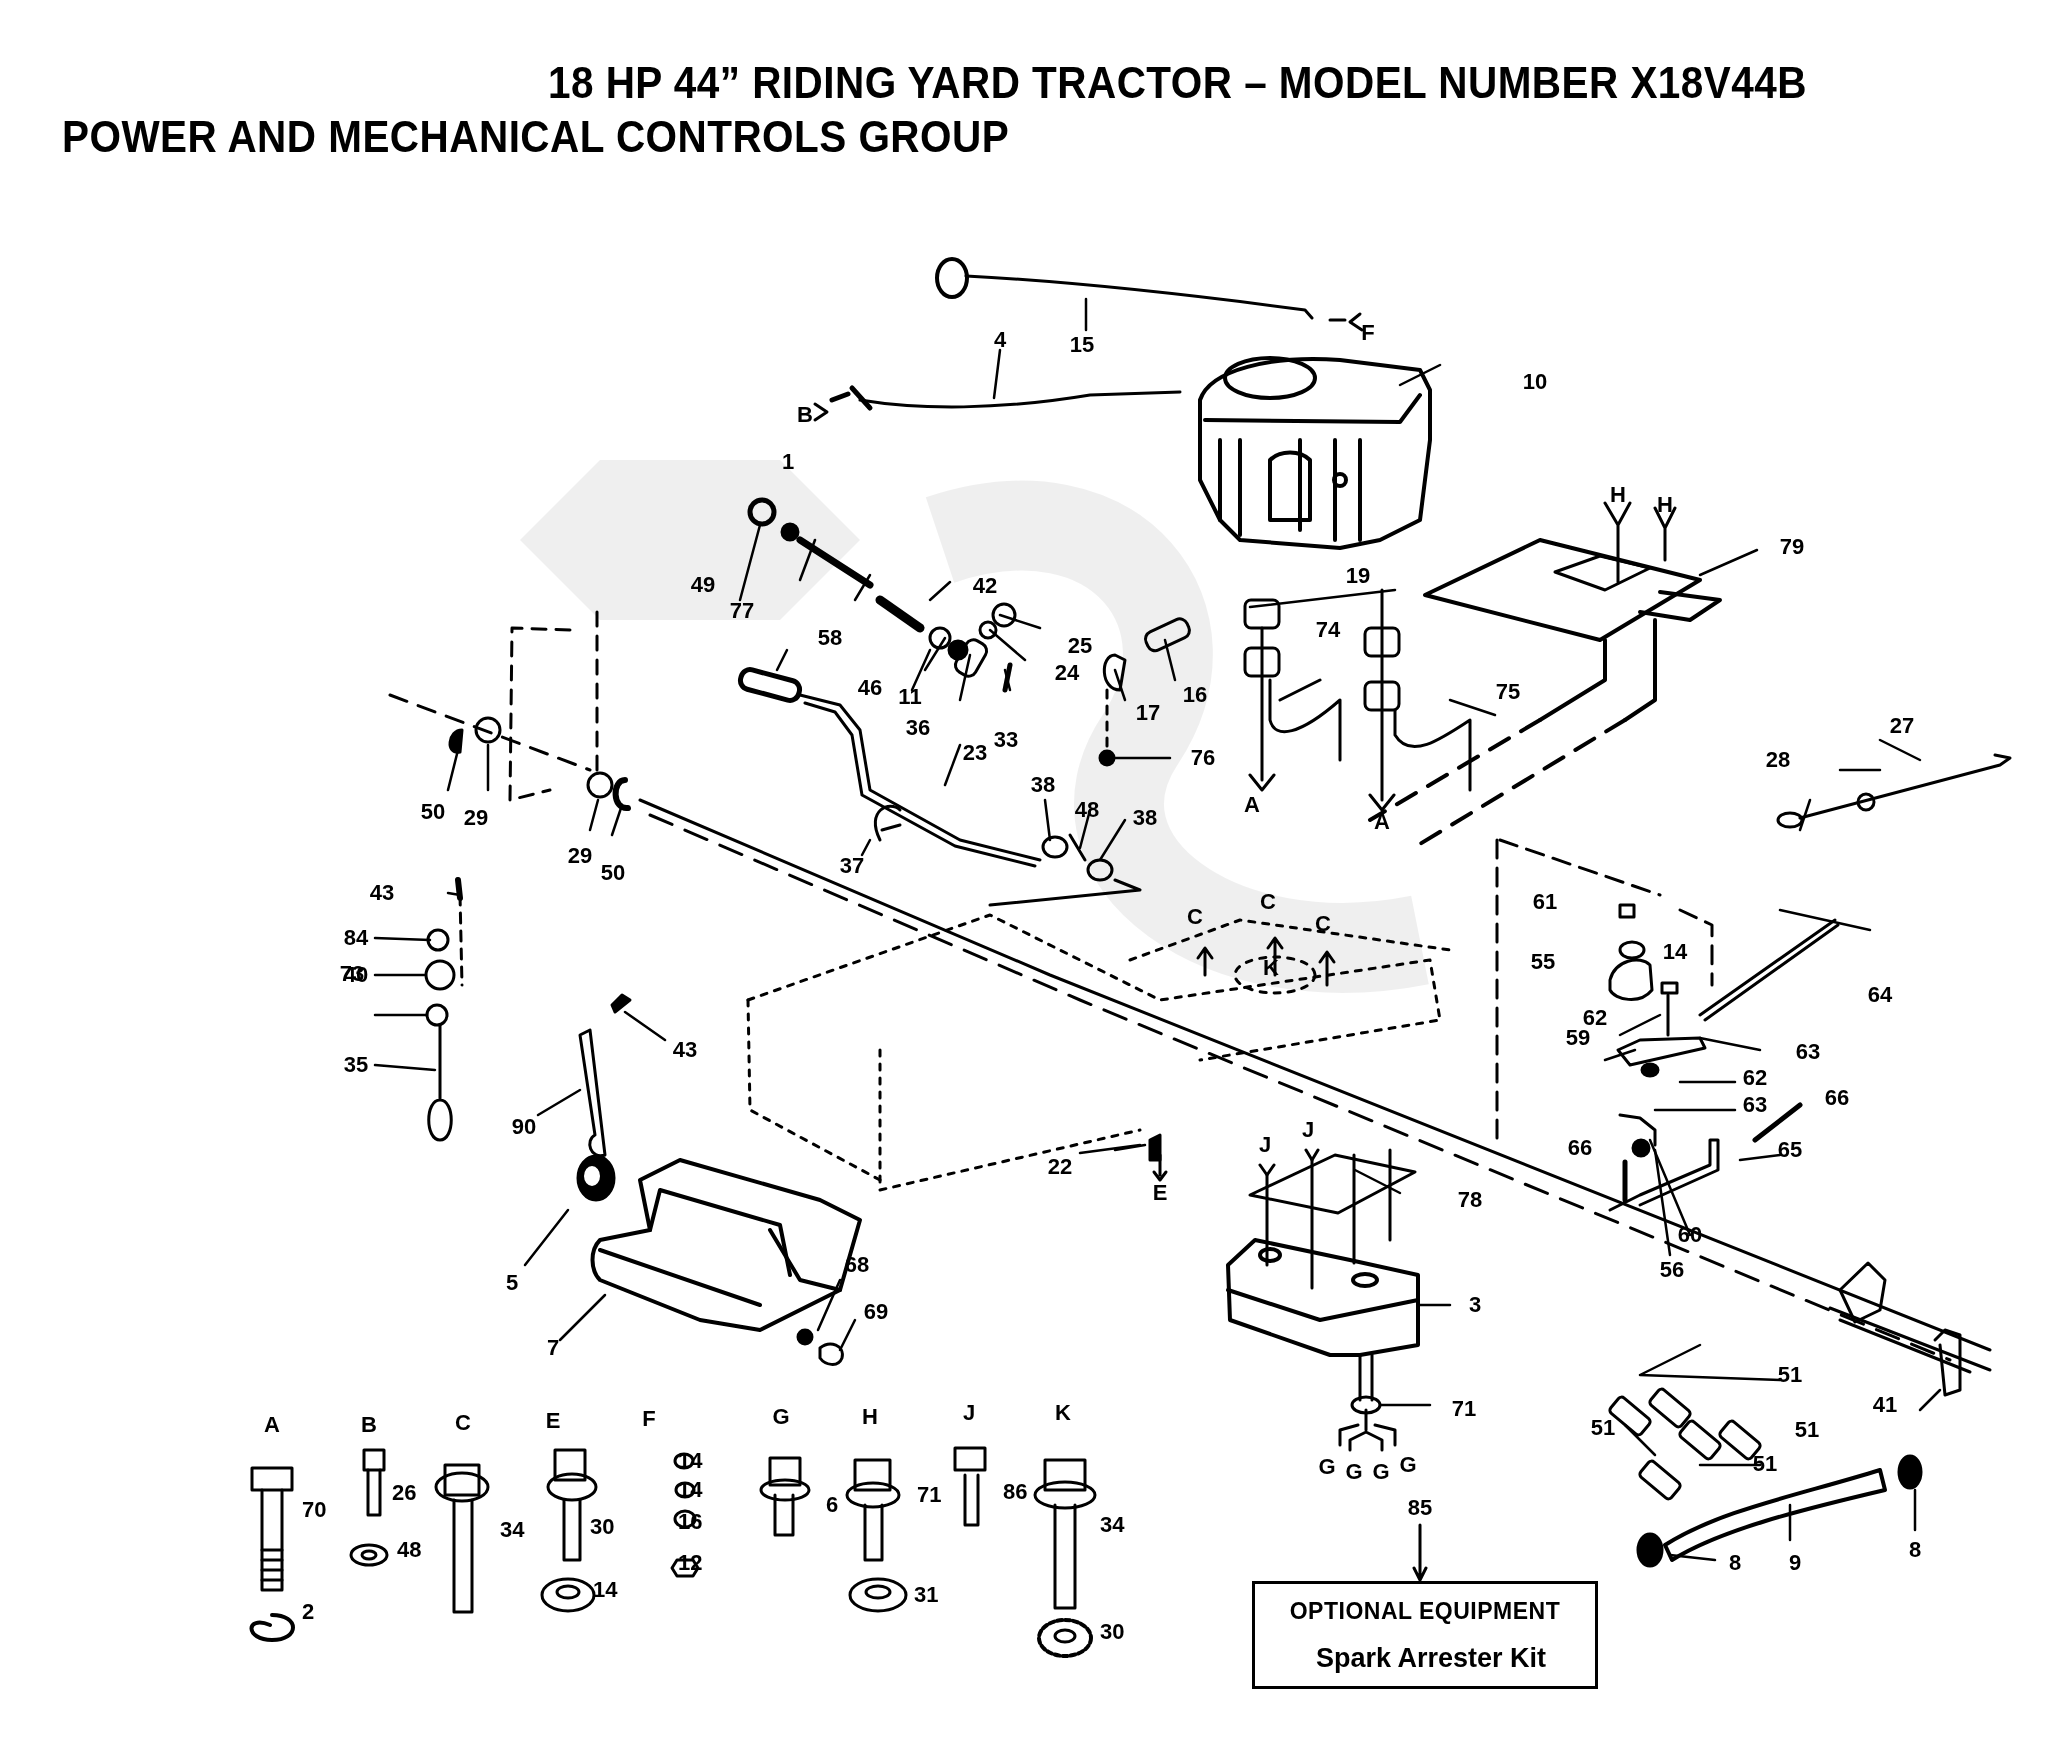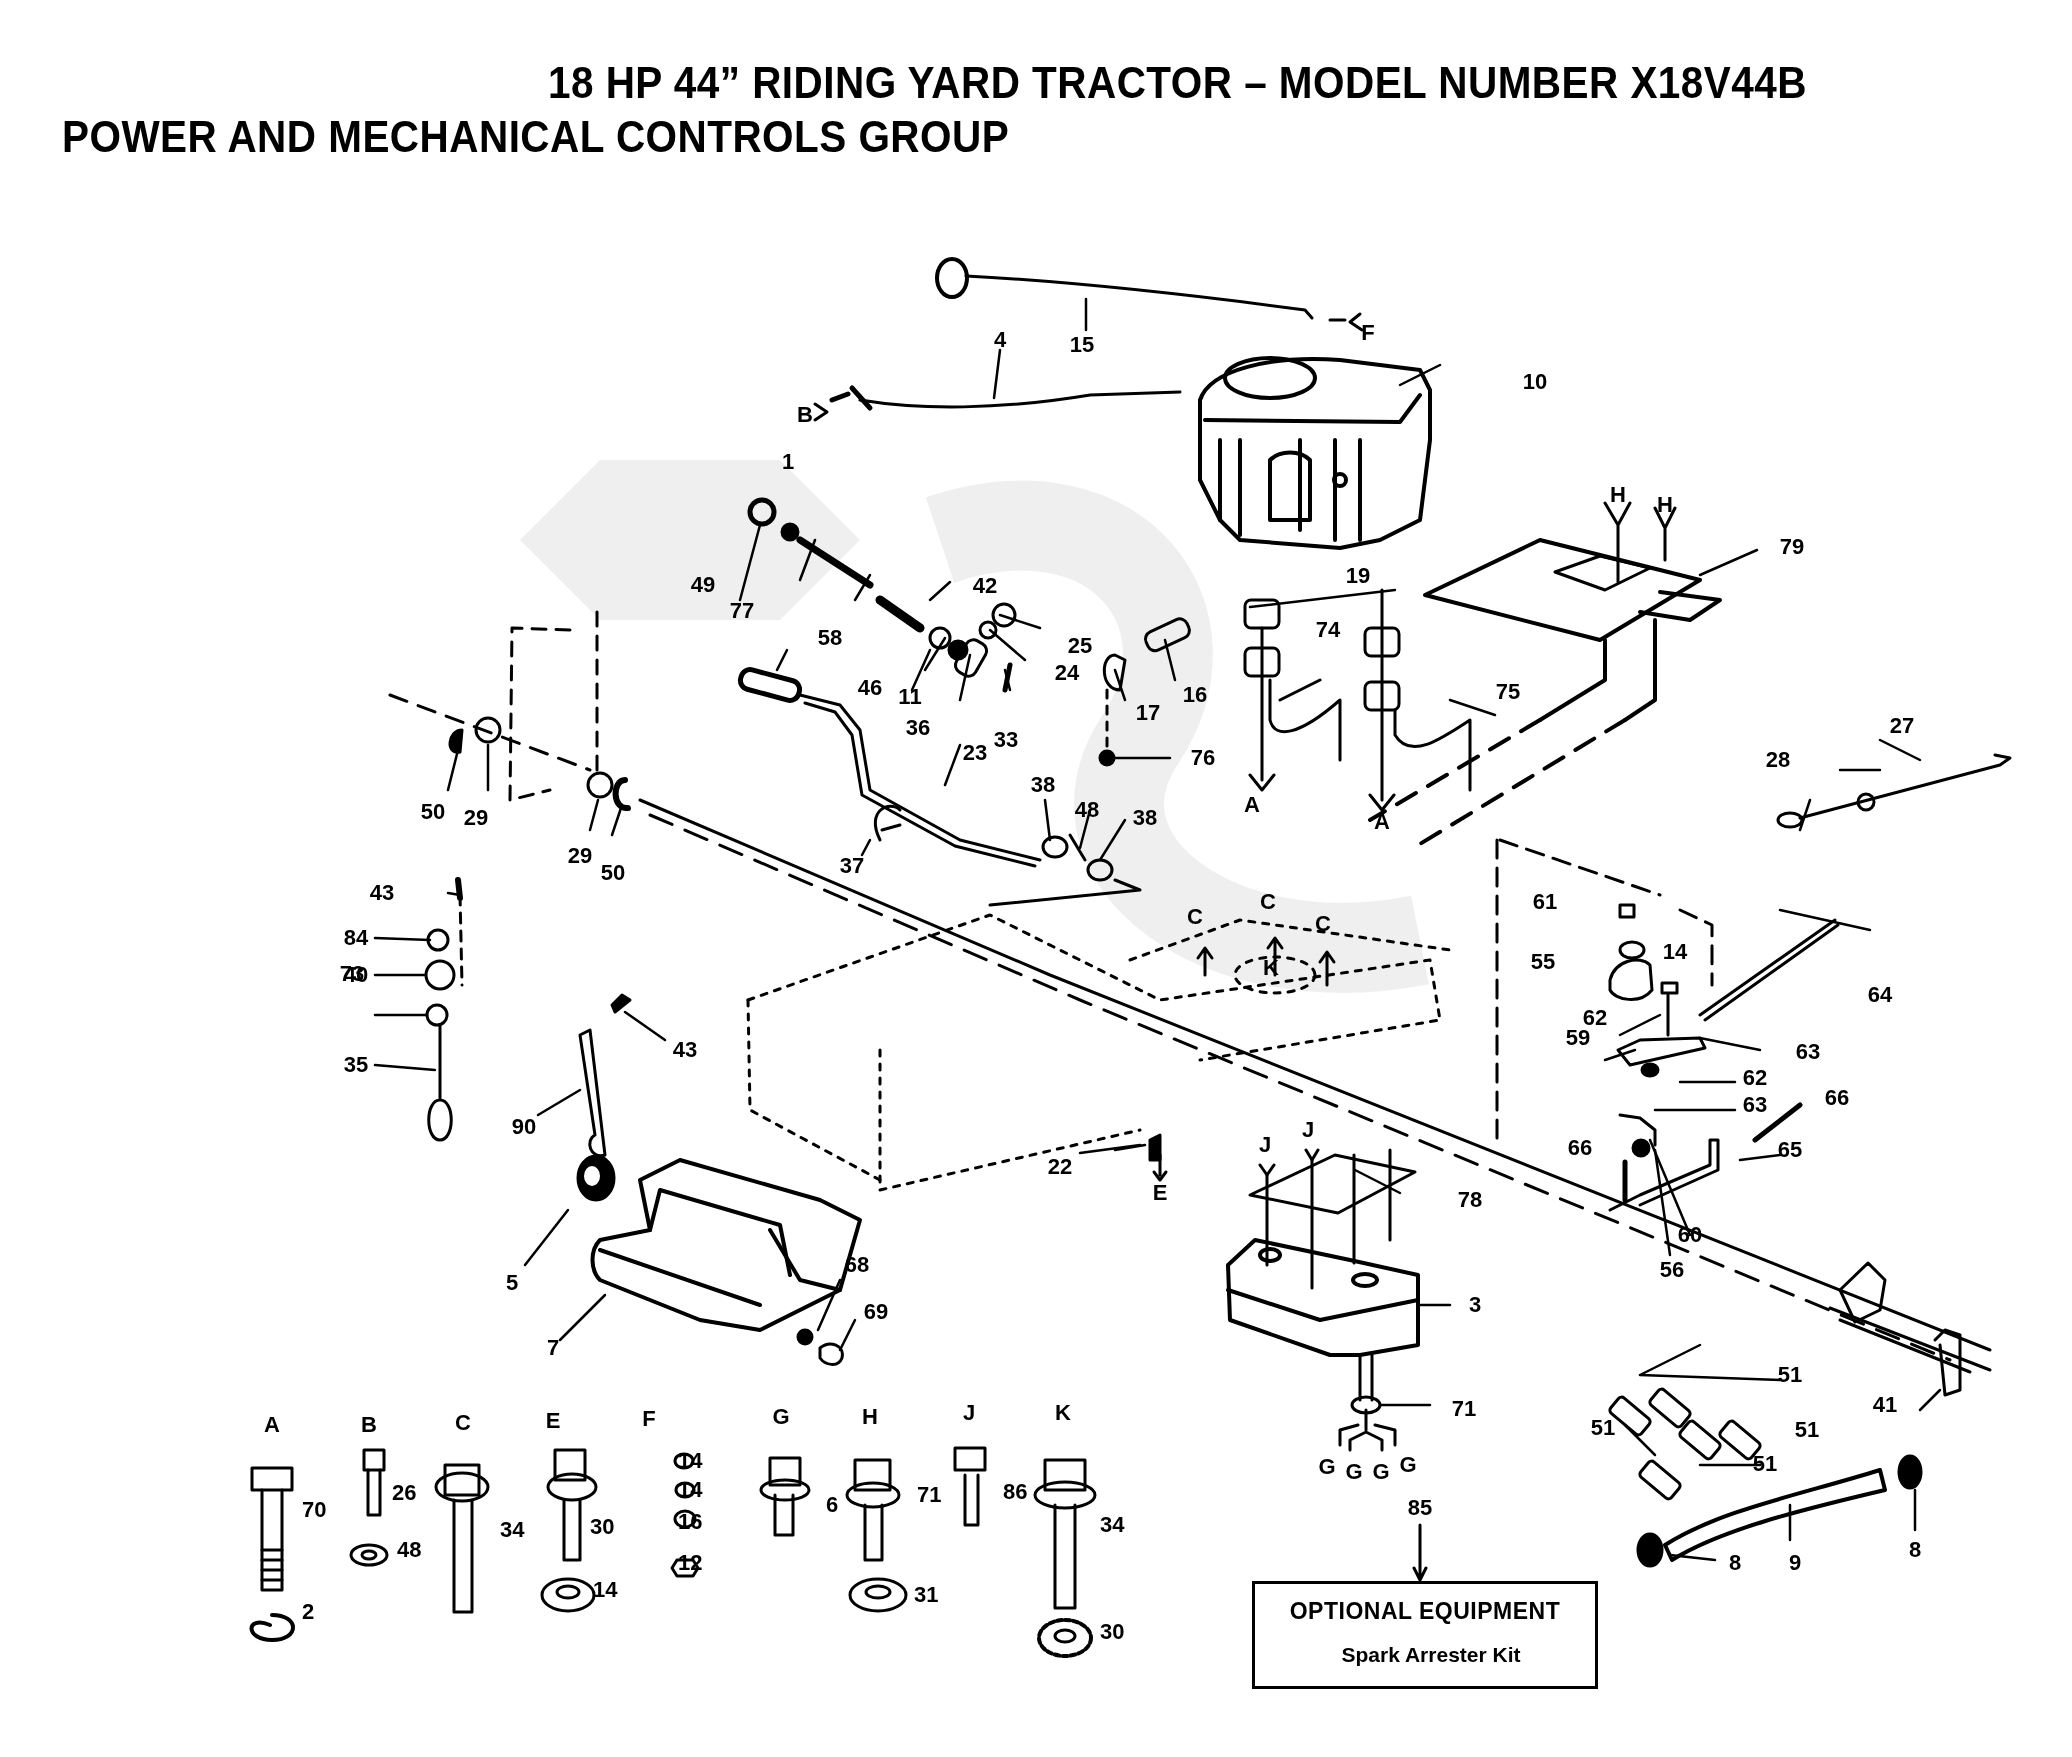--- a/index.html
+++ b/index.html
@@ -10,21 +10,21 @@
   .title2 { position:absolute; left:62px; top:112px; font-size:44px; font-weight:bold;
             letter-spacing:0.5px; transform:scaleX(0.92); transform-origin:left top; white-space:nowrap; }
   svg.art { position:absolute; left:0; top:0; }
   .callout { position:absolute; font-size:22px; font-weight:bold; white-space:nowrap;
              transform:translate(-50%,-50%); line-height:1; }
   .hw-letter { position:absolute; font-size:22px; font-weight:bold; transform:translate(-50%,-50%); }
   .hw-num { position:absolute; font-size:22px; font-weight:bold; transform:translate(0,-50%); }
   .opt-box { position:absolute; left:1252px; top:1581px; width:346px; height:108px;
              border:3px solid #000; box-sizing:border-box; text-align:center; }
   .opt-title { display:block; margin-top:14px; font-size:23px; font-weight:bold; letter-spacing:0.5px; }
-  .opt-sub { display:block; margin-top:18px; font-size:21px; font-weight:bold;margin-left:12px; }
+  .opt-sub { display:block; margin-top:18px; font-size:27px; font-weight:bold;margin-left:12px; }
   .watermark { position:absolute; left:520px; top:420px; width:1100px; height:800px;
                pointer-events:none; opacity:0.06; }
 </style>
 </head>
 <body>
 
 <div class="title1">18 HP 44” RIDING YARD TRACTOR – MODEL NUMBER X18V44B</div>
 <div class="title2">POWER AND MECHANICAL CONTROLS GROUP</div>
 
 <svg class="watermark" viewBox="0 0 1100 800">

